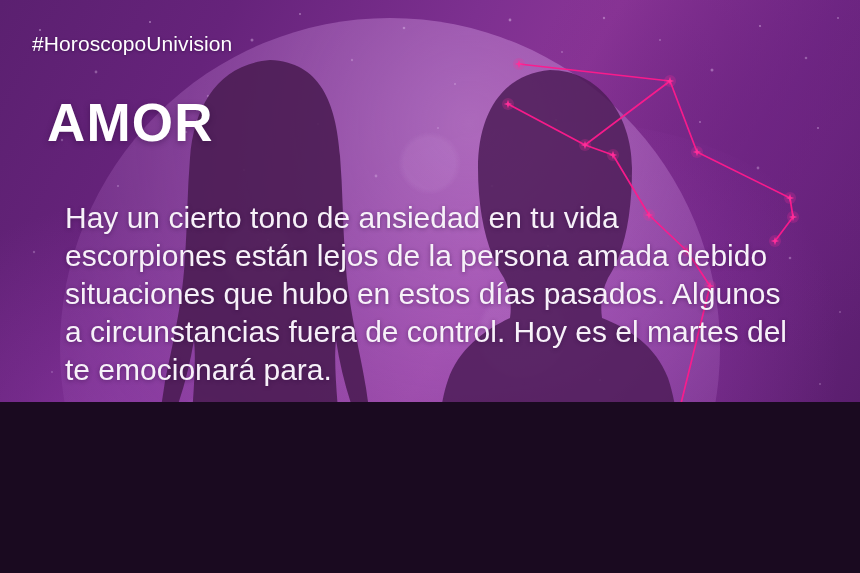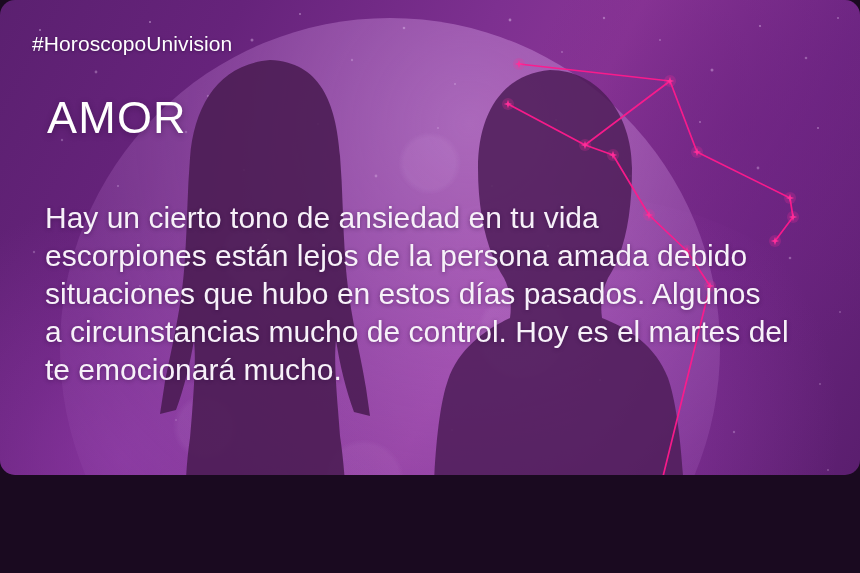--- a/index.html
+++ b/index.html
@@ -1,30 +1,29 @@
 <!DOCTYPE html>
 <html><head>
 <meta charset="utf-8">
 <style>
   * { margin:0; padding:0; box-sizing:border-box; }
   html,body { background:#1a0a20; }
   #card {
     position:relative;
-    width:860px; height:475px;
+    width:860px; height:402px;
     overflow:hidden;
     font-family:"Liberation Sans", sans-serif;
     background:
       linear-gradient(118deg,
         #5b2070 0%,
         #66237b 22%,
         #7d3090 45%,
         #8a3596 58%,
         #6e2683 78%,
         #5a1e6e 100%);
-    border-radius: 15px;
   }
 
   
   .glow { position:absolute; border-radius:50%; pointer-events:none; }
   .g1 { left:-140px; top:200px; width:520px; height:520px;
         background:radial-gradient(circle,rgba(150,60,175,.55),rgba(150,60,175,0) 70%); }
   .g2 { right:-120px; top:-100px; width:460px; height:460px;
         background:radial-gradient(circle,rgba(110,35,130,.55),rgba(110,35,130,0) 70%); }
   .g3 { left:260px; bottom:-180px; width:620px; height:460px;
         background:radial-gradient(circle,rgba(168,72,190,.40),rgba(168,72,190,0) 70%); }
@@ -64,32 +63,32 @@
 
   
   #hashtag {
     position:absolute; left:32px; top:32px;
     font-size:21px; font-weight:400; color:#ffffff;
     letter-spacing:.1px;
     text-shadow:0 1px 3px rgba(40,8,55,.45);
   }
   #title {
     position:absolute; left:47px; top:92px;
-    font-size:45px; font-weight:normal; color:#ffffff;
+    font-size:53px; font-weight:bold; color:#ffffff;
     letter-spacing:1.2px;
     text-shadow:0 2px 6px rgba(40,8,55,.40);
   }
   #body {
     position:absolute; left:45px; top:199px;
     width:800px;
     font-size:30px; line-height:38px; color:#f7f1f9;
     font-weight:400;
     text-shadow:0 1px 4px rgba(45,10,60,.45);
   }
-  #body .ln { display:block; white-space:pre; }
+  #body .ln { display:block; white-space:pre;margin-left:20px; }
 </style>
 </head>
 <body>
 
 <div id="card">
 
   <div class="glow g1"></div>
   <div class="glow g2"></div>
   <div class="glow g3"></div>
 
@@ -242,17 +241,17 @@
         </g>
       </g>
   </svg>
 
   <div id="hashtag">#HoroscopoUnivision</div>
   <div id="title">AMOR</div>
   <div id="body">
       <span class="ln">Hay un cierto tono de ansiedad en tu vida</span>
       <span class="ln">escorpiones están lejos de la persona amada debido</span>
       <span class="ln">situaciones que hubo en estos días pasados. Algunos</span>
-      <span class="ln">a circunstancias mucho de control. Hoy es el martes del</span>
-      <span class="ln">te emocionará mucho.</span>
+      <span class="ln">a circunstancias fuera de control. Hoy es el martes del</span>
+      <span class="ln">te emocionará para.</span>
     </div>
 
 </div>
 
 </body></html>

